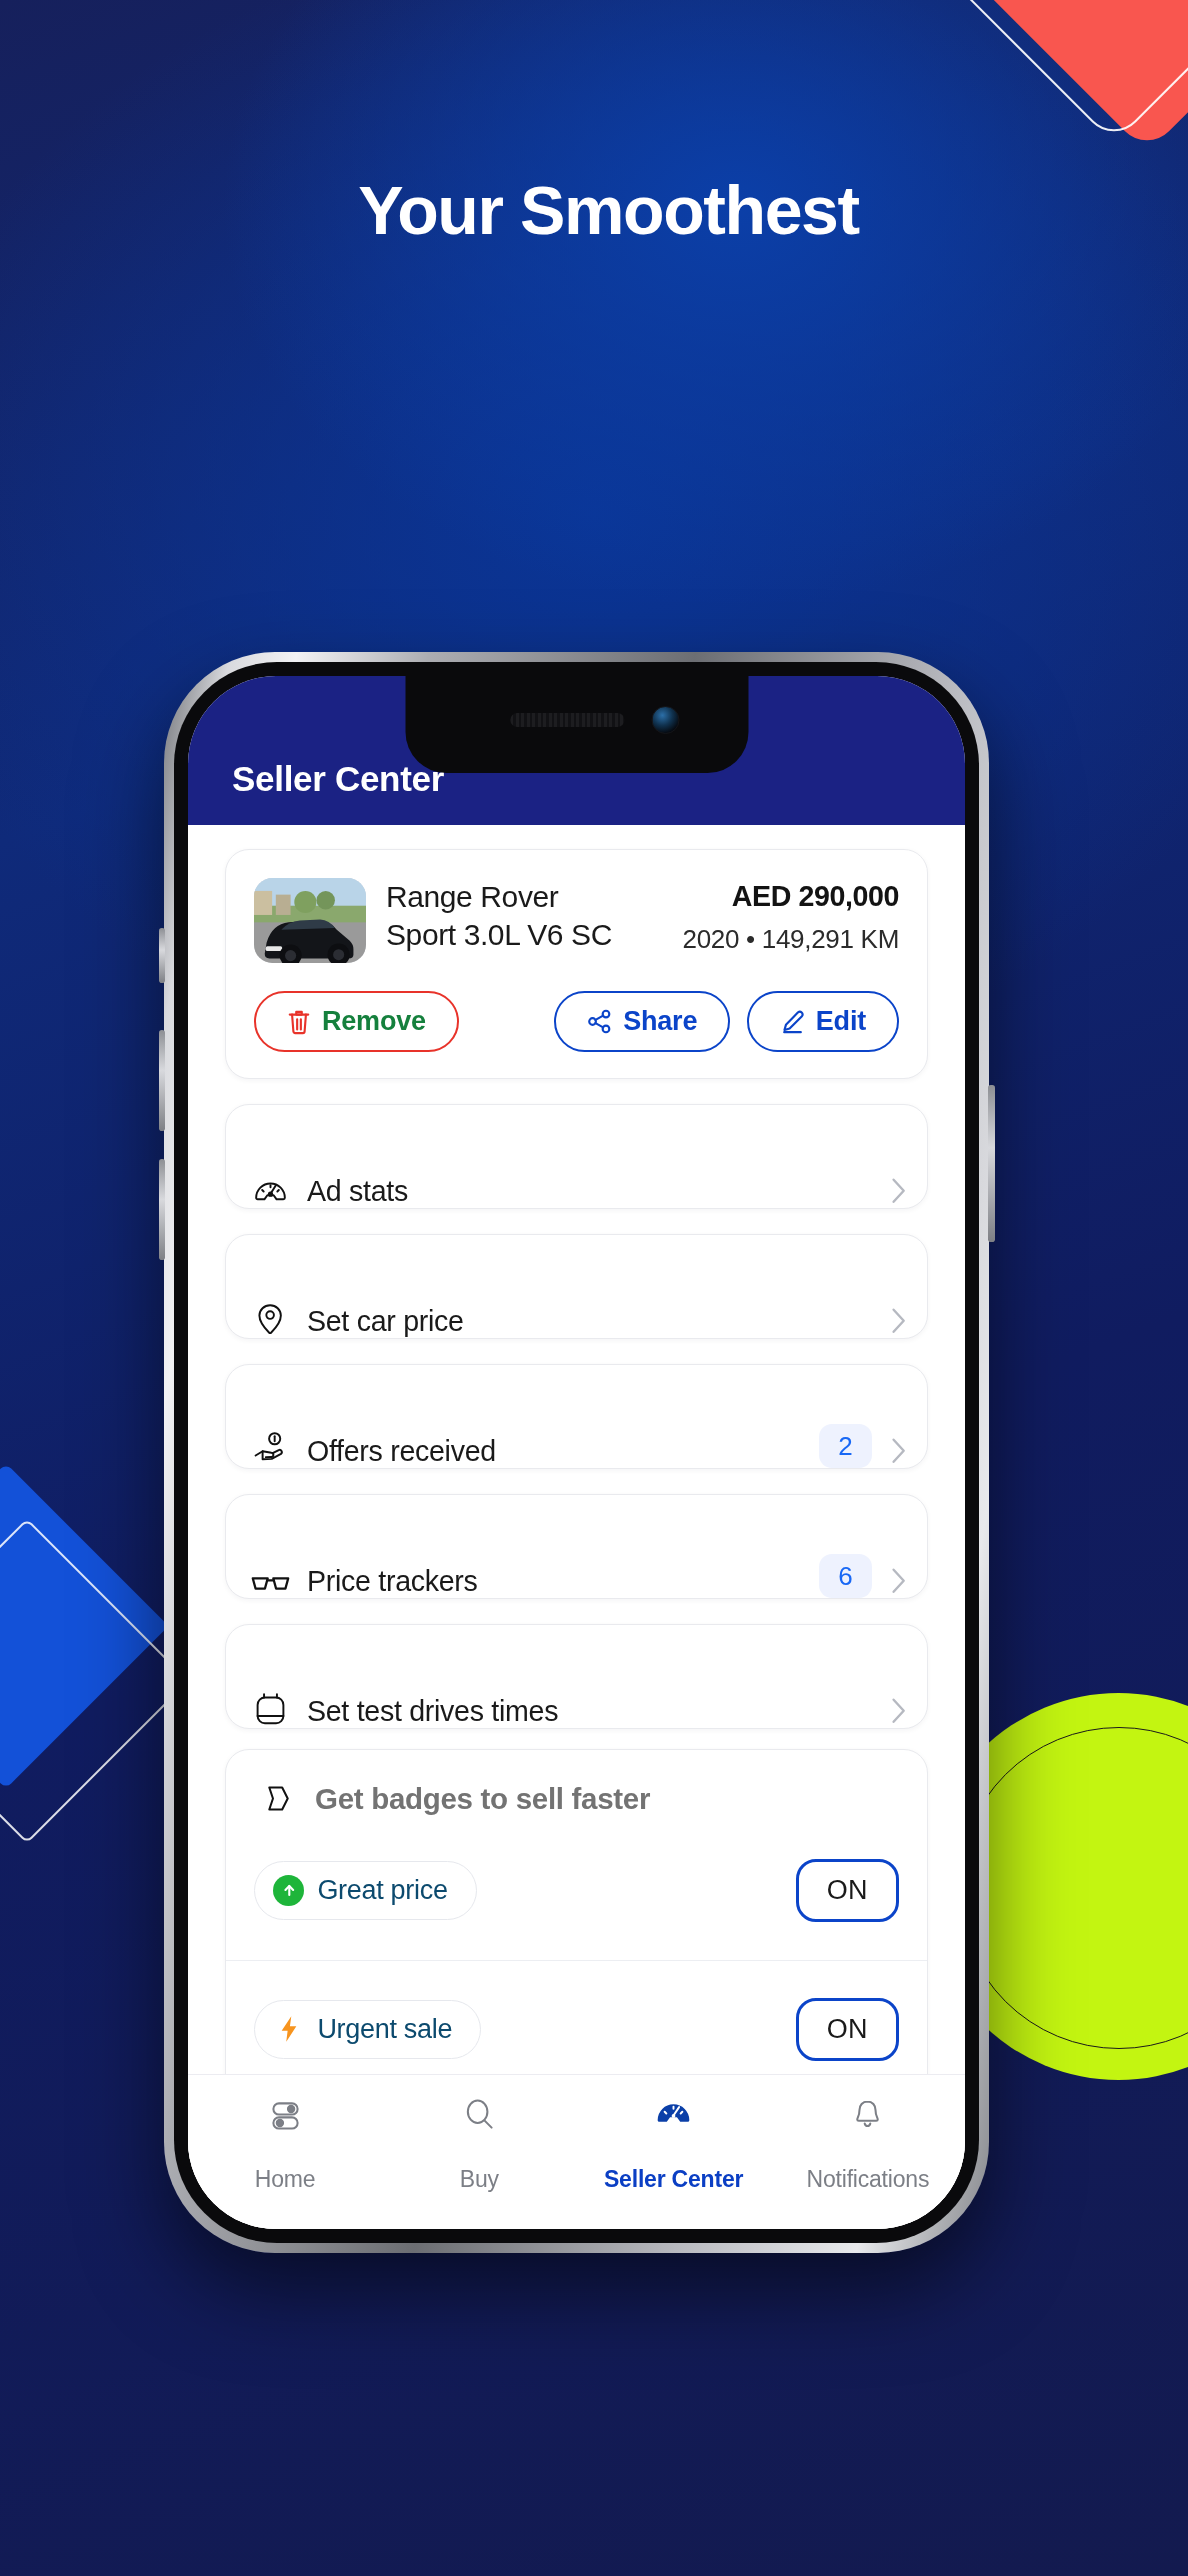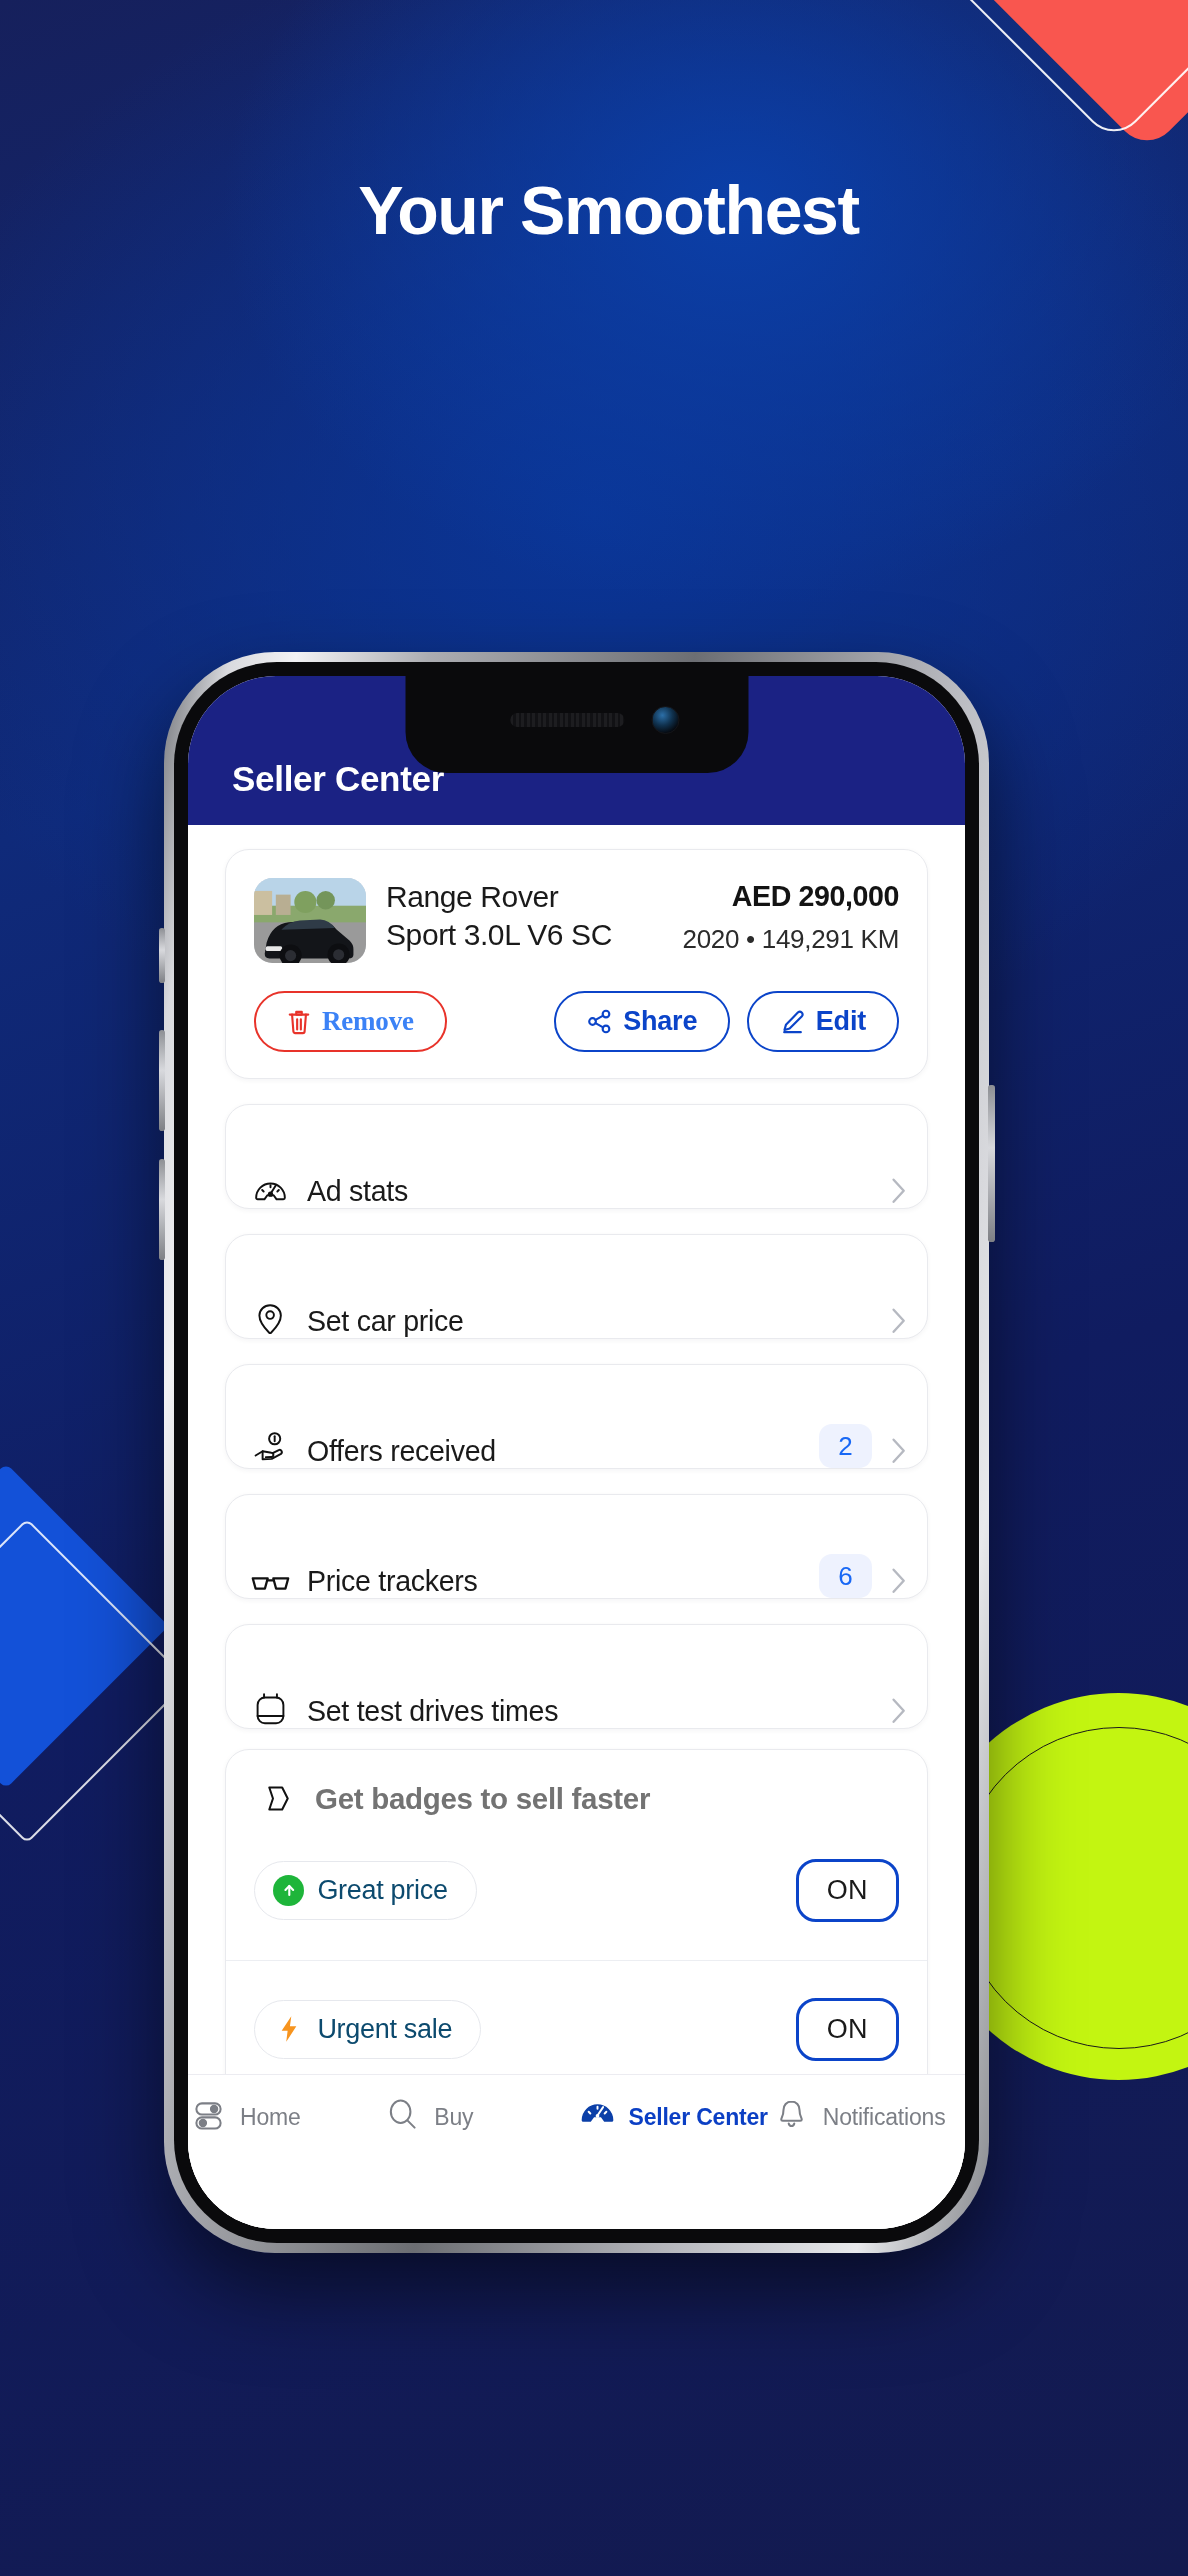--- a/index.html
+++ b/index.html
@@ -178,21 +178,21 @@
   .car-price { font-size:28.6px; font-weight:bold; color:#131313; letter-spacing:-0.4px; white-space:nowrap; }
   .car-meta  { font-size:26px; color:#2b2b2b; margin-top:11px; letter-spacing:-0.3px; white-space:nowrap; }
 
   .car-actions { display:flex; align-items:center; margin-top:28px; }
   .pill {
     display:inline-flex; align-items:center; justify-content:center; gap:11px;
     border-radius:920px; font-size:27px; font-weight:bold;
     background:#fff; cursor:pointer; letter-spacing:-0.2px;
   }
   .pill svg { display:block; }
-  .pill-remove { border:2.3px solid #e8332a; color:#3b82f6; padding:13px 31px;font-family:Liberation Serif, serif; }
+  .pill-remove { border:2.3px solid #e8332a; color:#15803d; padding:13px 31px; }
   .pill-share  { border:2.3px solid #0b44c9; color:#0b44c9; padding:13px 31px; margin-left:auto; }
   .pill-edit   { border:2.3px solid #0b44c9; color:#0b44c9; padding:13px 31px; margin-left:16.6px; }
 
   
   .row {
     display:flex; align-items:flex-end;
     padding:0 20px; height:105px;
     margin-top:25px;
   }
   .row-ico { width:48px; flex:none; display:flex; align-items:center; justify-content:center; }
@@ -238,21 +238,21 @@
     letter-spacing:0.4px; background:#fff; cursor:pointer;
   }
 
   
   .tabbar {
     position:absolute; left:0; right:0; bottom:0;
     height:155px; background:#fff;
     border-top:1.4px solid #ececf1;
     display:flex; align-items:flex-start; padding-top:20px;
   }
-  .tab { flex:1; display:flex; flex-direction:row; align-items:center; gap:11px; cursor:pointer; }
+  .tab { flex:1; display:flex; flex-direction:column; align-items:center; gap:27px; cursor:pointer; }
   .tab-label { font-size:23px; color:#7c7f86; letter-spacing:-0.2px; }
   .tab.active .tab-label { color:#0b3fc4; font-weight:bold; }
 </style>
 </head>
 <body>
 
 <div class="bg">
   <div class="shape-red"></div>
   <div class="shape-red-line"></div>
   <div class="shape-blue-diamond"></div>

